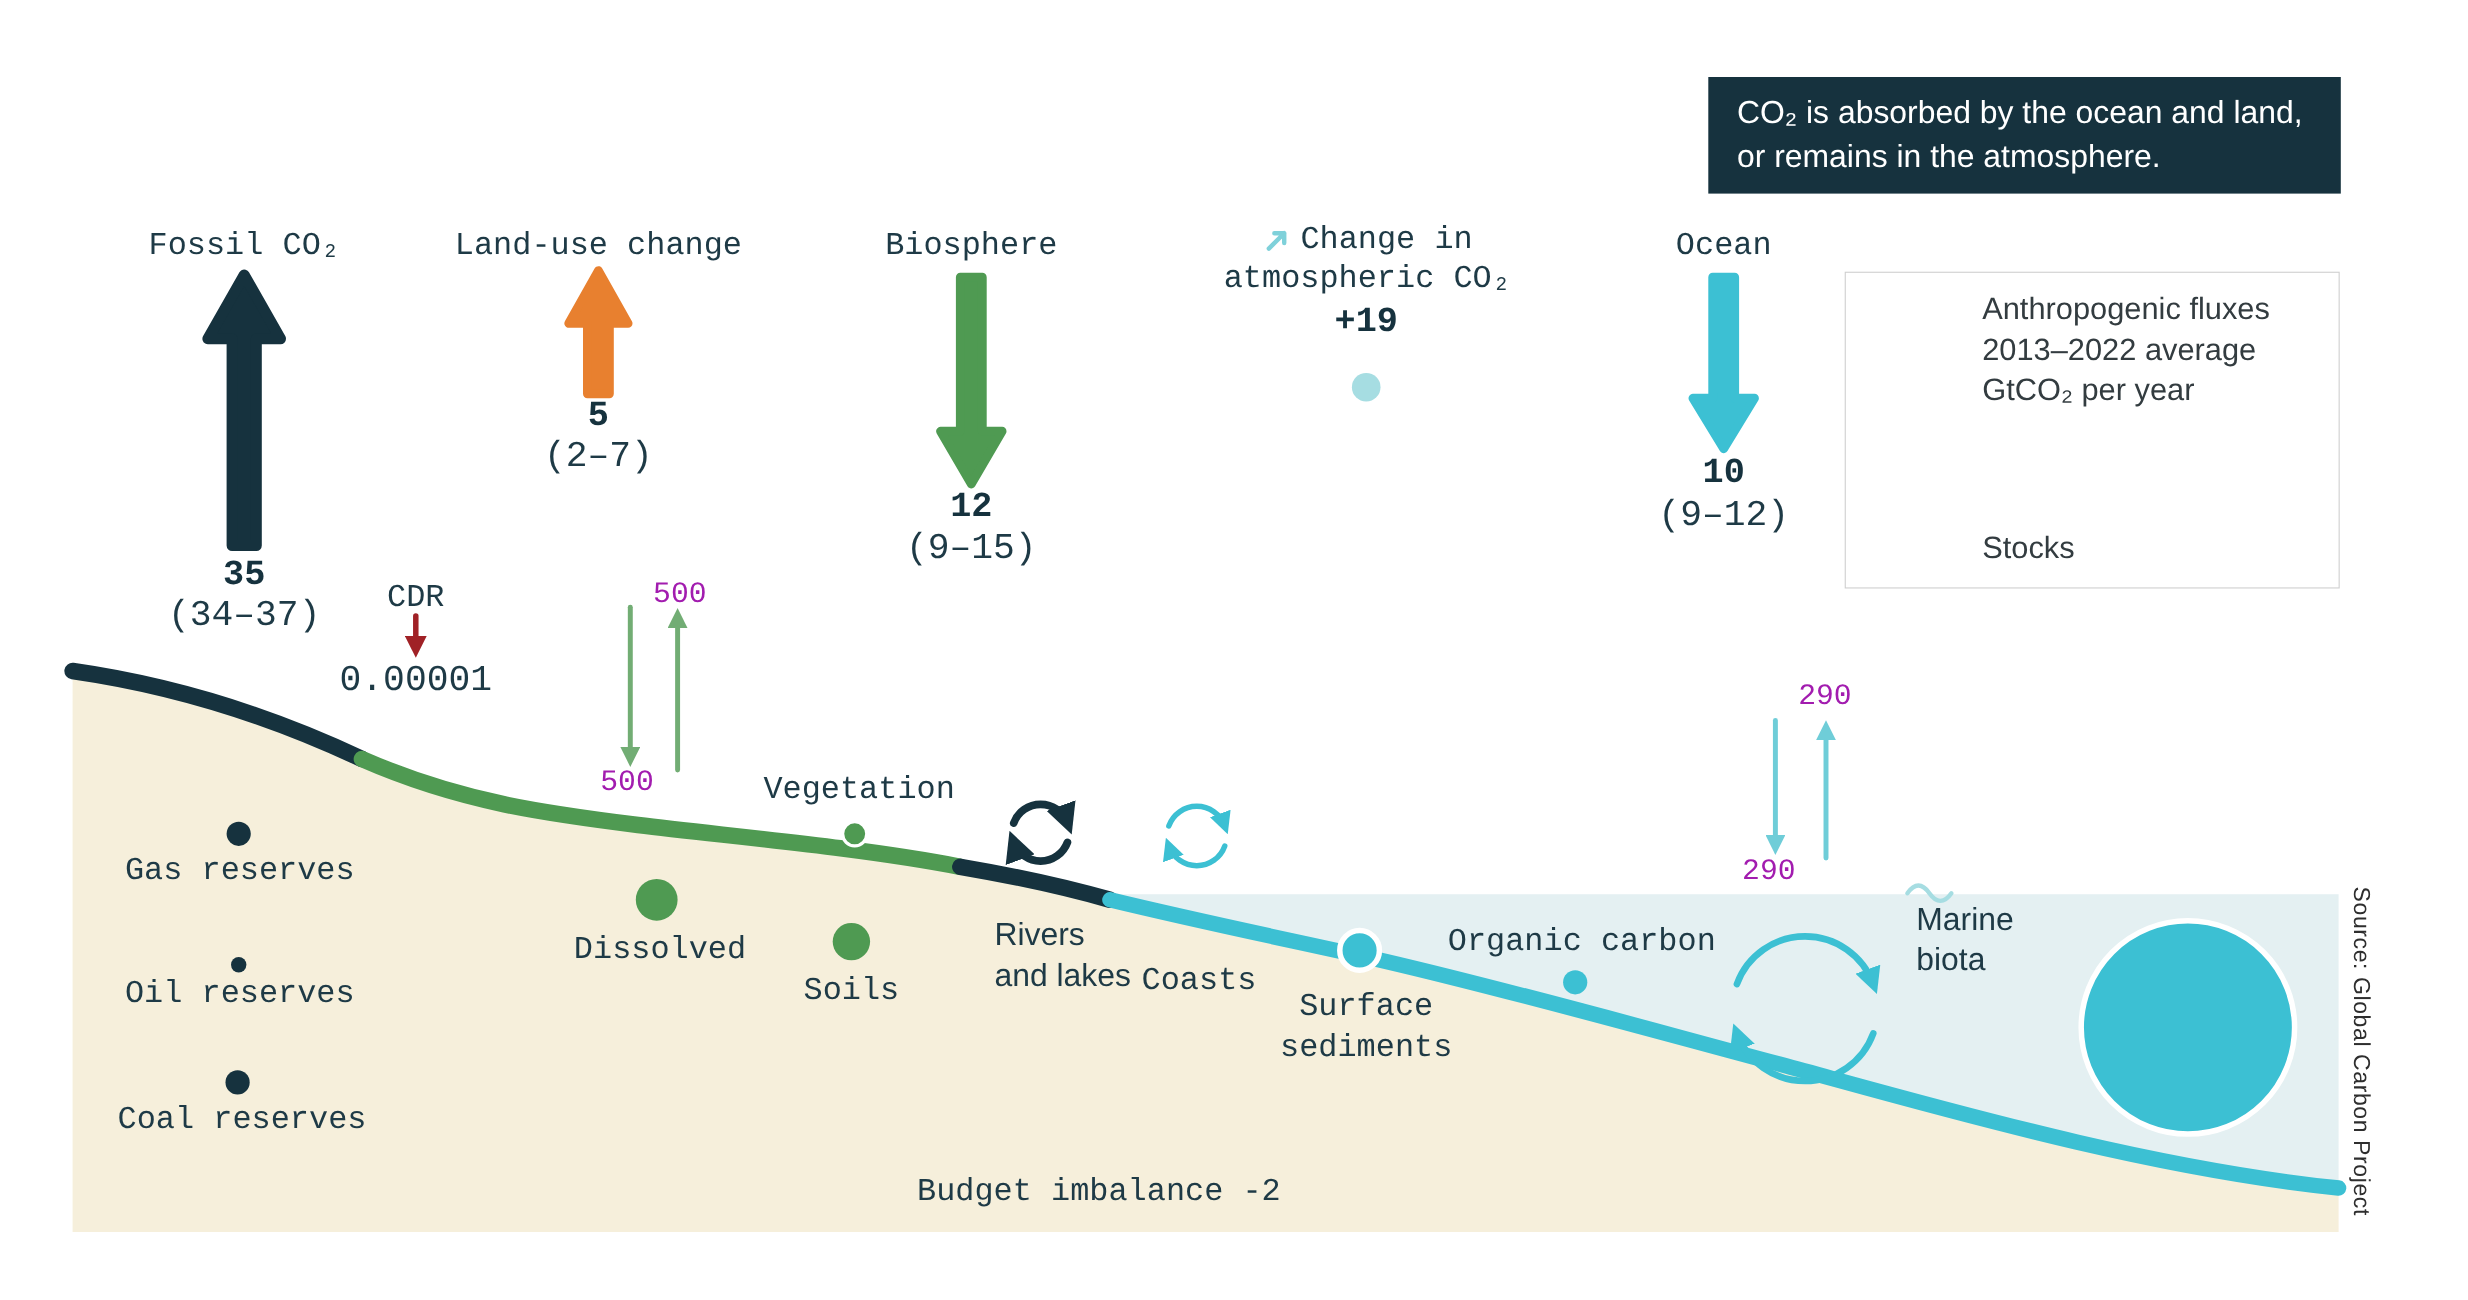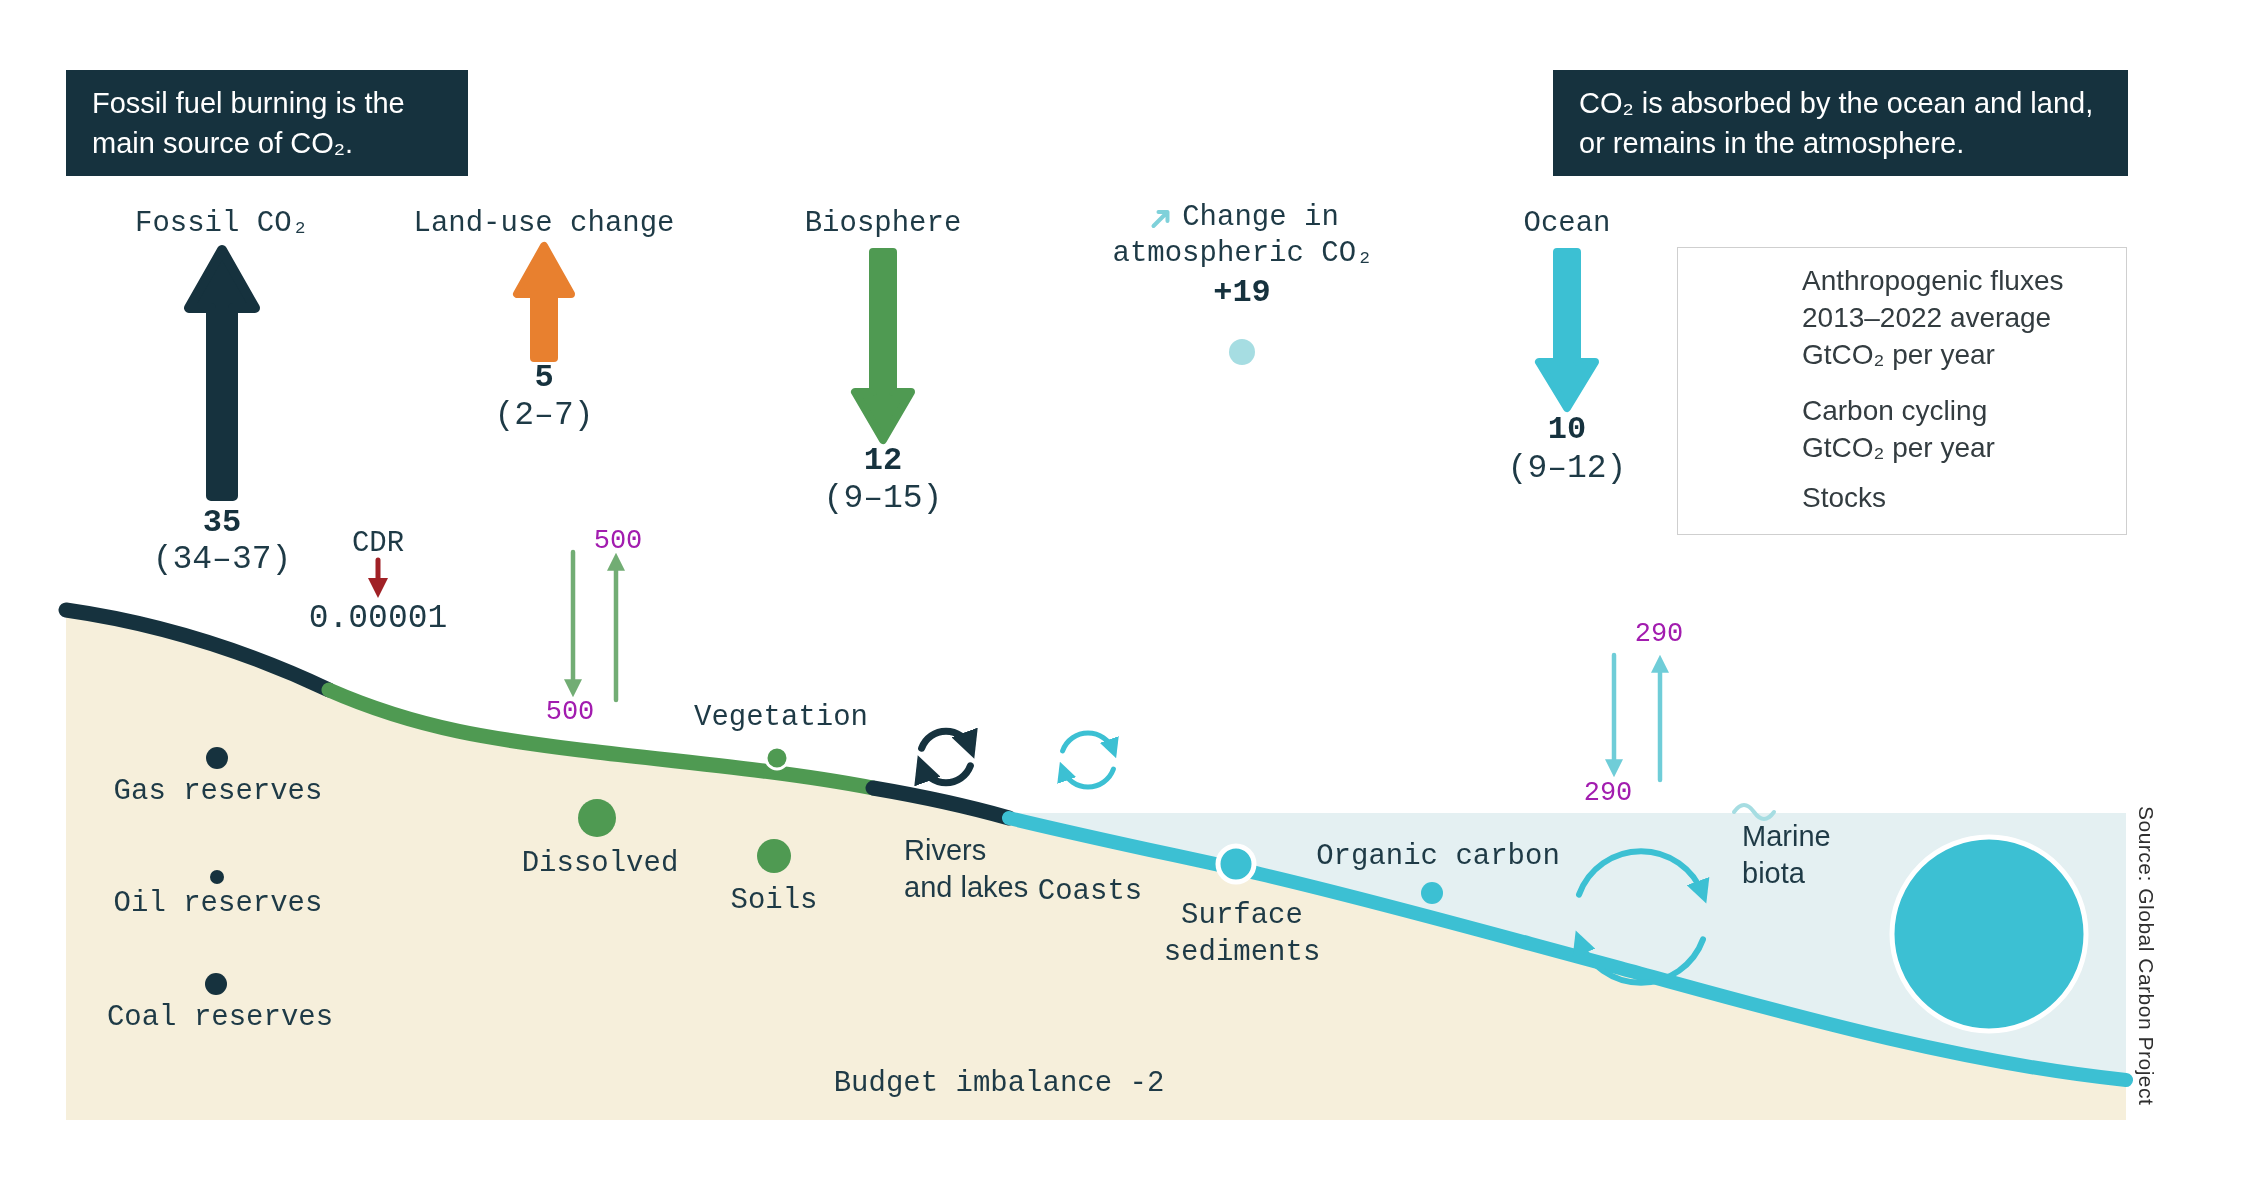--- a/index.html
+++ b/index.html
@@ -100,21 +100,20 @@
     </g>
     <path d="M1734 812 q 10 -14 20 0 q 10 14 20 0" stroke="#a6dde2" stroke-width="4" fill="none" stroke-linecap="round"></path>
 
     <g>
       <polygon points="1743,268 1719,310 1734,310 1734,378 1752,378 1752,310 1767,310" fill="#b9b9b9" stroke="#b9b9b9" stroke-width="6" stroke-linejoin="round"></polygon>
       <path d="M1743 452 L1743 406" stroke="#b9b9b9" stroke-width="3.5" fill="none" stroke-linecap="round" marker-end="url(#ah-gray)"></path>
       <circle cx="1743" cy="498" r="13" fill="#b9b9b9"></circle>
     </g>
   </svg>
 
-  <div class="abs banner" style="left:66px;top:70px;width:402px">Fossil fuel burning is the main source of CO₂.</div>
   <div class="abs banner" style="left:1553px;top:70px;width:575px">CO₂ is absorbed by the ocean and land, or remains in the atmosphere.</div>
 
   <div class="abs c lbl" style="left:222px;top:206px">Fossil CO₂</div>
   <div class="abs c lbl" style="left:544px;top:206px">Land-use change</div>
   <div class="abs c lbl" style="left:883px;top:206px">Biosphere</div>
   <div class="abs c" style="left:1243px;top:200px">
     <div class="lbl" style="display:flex;align-items:center;gap:7px;justify-content:center">
       <svg width="28" height="28" viewBox="0 0 28 28" style="flex:0 0 auto">
         <path d="M6 22 L20 8 M11 8 h9 v9" stroke="#7fd1da" stroke-width="4" fill="none" stroke-linecap="round" stroke-linejoin="round"></path>
       </svg>
@@ -137,21 +136,20 @@
   <div class="abs c lbl" style="left:378px;top:526px">CDR</div>
   <div class="abs c range" style="left:378px;top:602px">0.00001</div>
 
   <div class="abs c gray-num" style="left:618px;top:525px">500</div>
   <div class="abs c gray-num" style="left:570px;top:696px">500</div>
   <div class="abs c gray-num" style="left:1659px;top:618px">290</div>
   <div class="abs c gray-num" style="left:1608px;top:777px">290</div>
 
   <div class="abs legend-box" style="left:1677px;top:247px;width:450px;height:288px"></div>
   <div class="abs legend-text" style="left:1802px;top:262px;width:312px">Anthropogenic fluxes 2013–2022 average GtCO₂ per year</div>
-  <div class="abs legend-text" style="left:1802px;top:392px;width:230px">Carbon cycling GtCO₂ per year</div>
   <div class="abs legend-text" style="left:1802px;top:479px">Stocks</div>
 
   <div class="abs c lbl" style="left:218px;top:774px">Gas reserves</div>
   <div class="abs c lbl" style="left:218px;top:886px">Oil reserves</div>
   <div class="abs c lbl" style="left:220px;top:1000px">Coal reserves</div>
   <div class="abs c lbl" style="left:600px;top:846px">Dissolved</div>
   <div class="abs c lbl" style="left:774px;top:883px">Soils</div>
   <div class="abs c lbl" style="left:781px;top:700px">Vegetation</div>
   <div class="abs" style="left:904px;top:832px">
     <div class="lbl two-line">Rivers</div>

